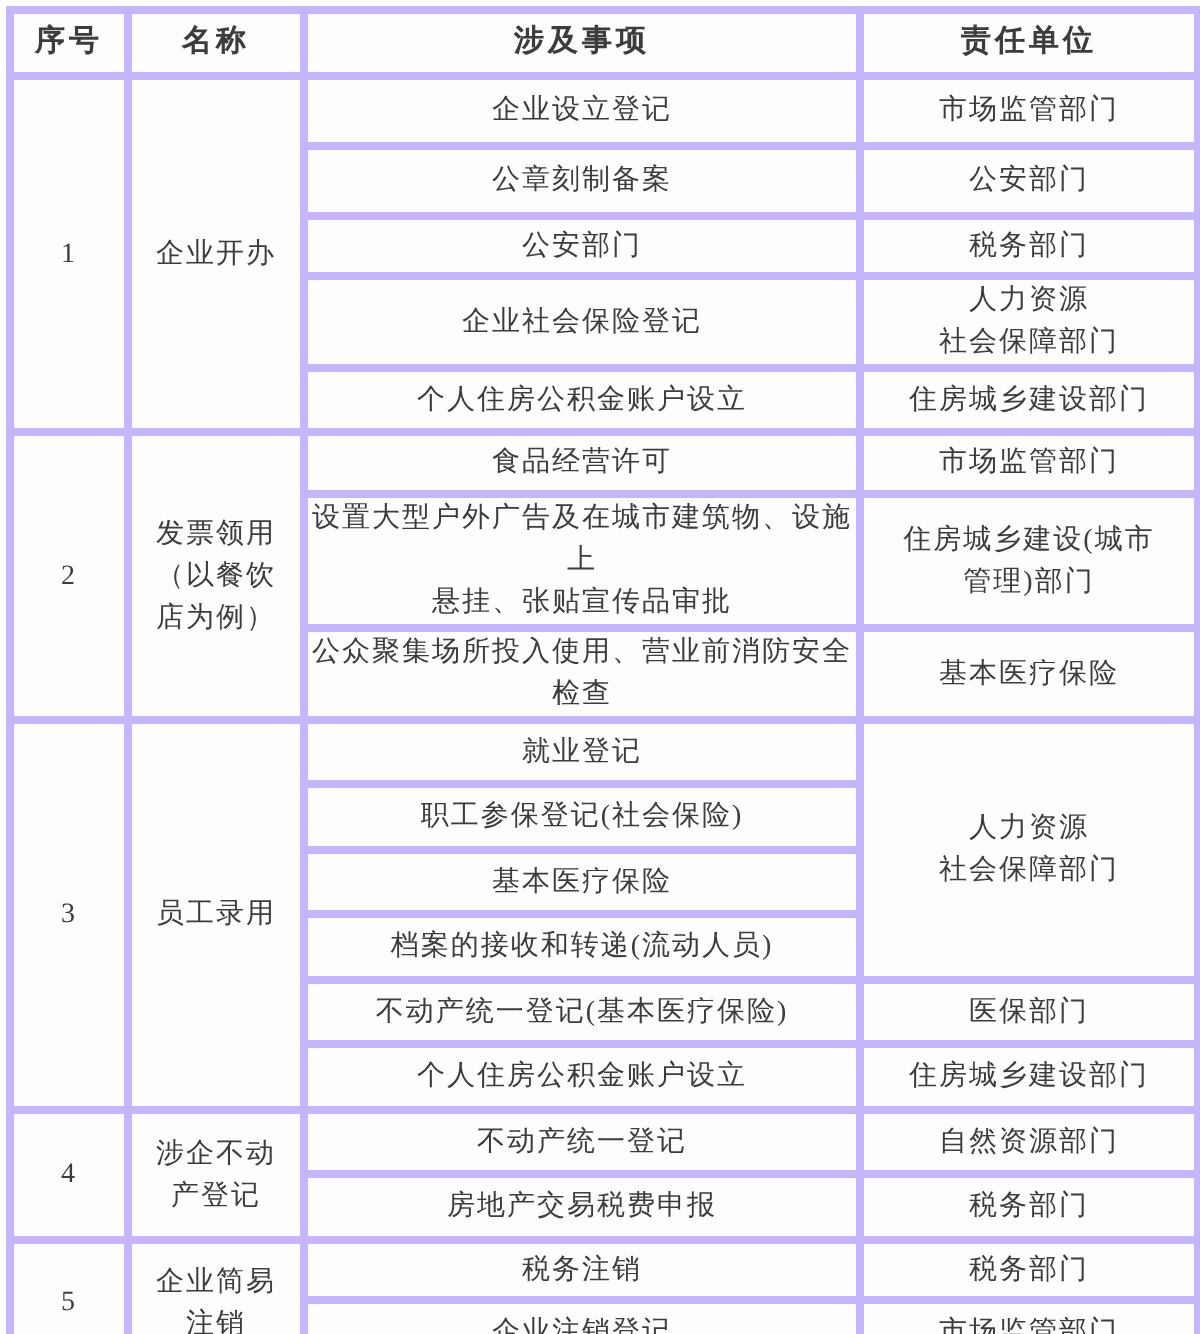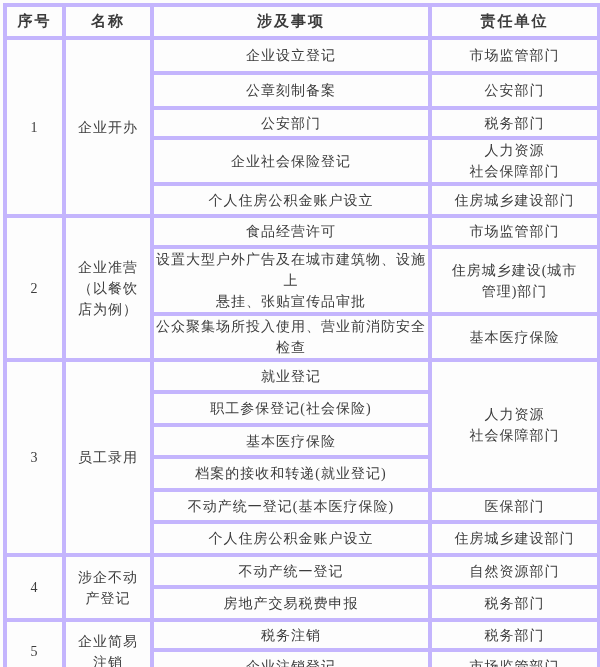--- a/index.html
+++ b/index.html
@@ -94,21 +94,21 @@
       <td>人力资源
 社会保障部门</td>
     </tr>
     <tr class="h32">
       <td class="matter">个人住房公积金账户设立</td>
       <td>住房城乡建设部门</td>
     </tr>
 
     <tr class="h31">
       <td rowspan="3">2</td>
-      <td rowspan="3" class="name-cell">企业准营
+      <td rowspan="3" class="name-cell">发票领用
 （以餐饮
 店为例）</td>
       <td class="matter">食品经营许可</td>
       <td>市场监管部门</td>
     </tr>
     <tr class="h50">
       <td class="matter">设置大型户外广告及在城市建筑物、设施上
 悬挂、张贴宣传品审批</td>
       <td>住房城乡建设(城市
 管理)部门</td>
@@ -126,21 +126,21 @@
       <td rowspan="4">人力资源
 社会保障部门</td>
     </tr>
     <tr class="h33">
       <td class="matter">职工参保登记(社会保险)</td>
     </tr>
     <tr class="h32">
       <td class="matter">基本医疗保险</td>
     </tr>
     <tr class="h33">
-      <td class="matter">档案的接收和转递(就业登记)</td>
+      <td class="matter">档案的接收和转递(流动人员)</td>
     </tr>
     <tr class="h32">
       <td class="matter">不动产统一登记(基本医疗保险)</td>
       <td>医保部门</td>
     </tr>
     <tr class="h33">
       <td class="matter">个人住房公积金账户设立</td>
       <td>住房城乡建设部门</td>
     </tr>
 

